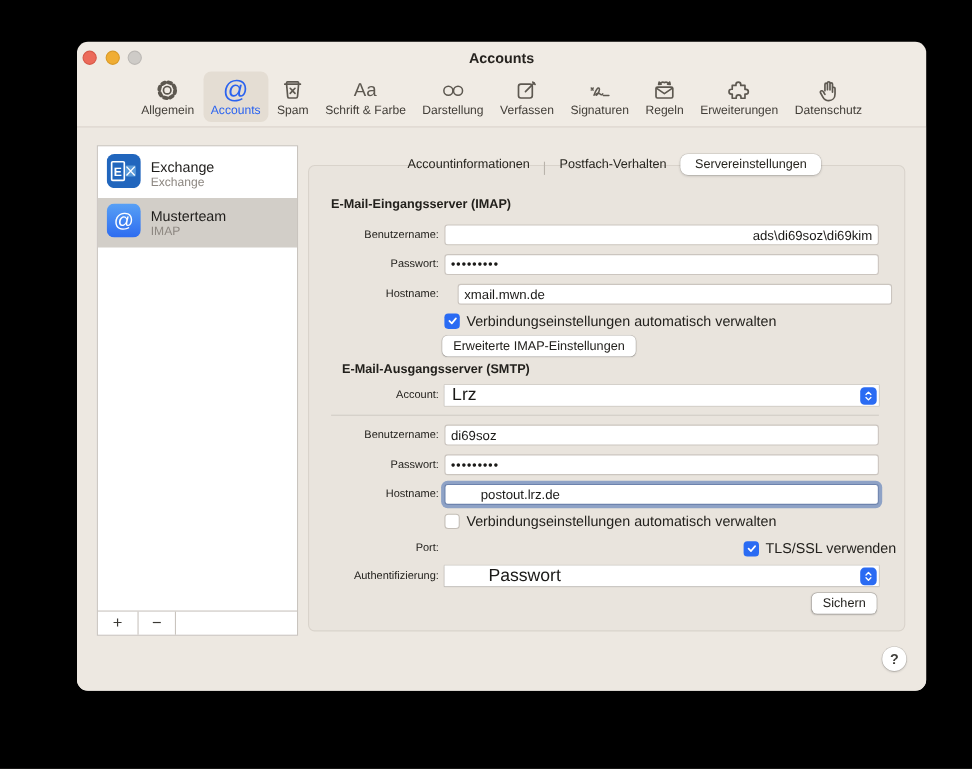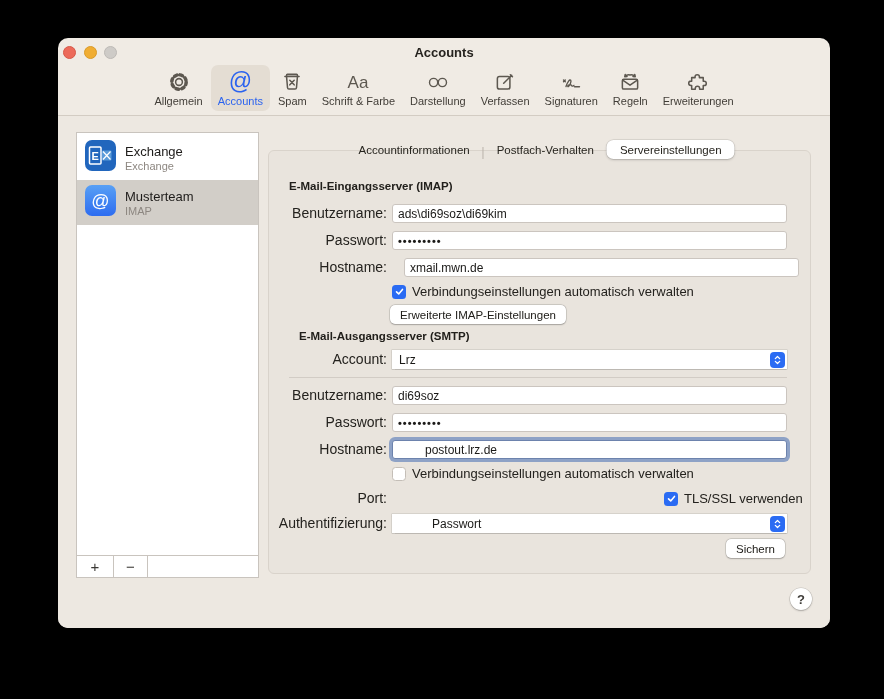--- a/index.html
+++ b/index.html
@@ -2,21 +2,21 @@
 <html><head>
 <meta charset="utf-8">
 <style>
   * { box-sizing: border-box; }
   html,body { margin:0; padding:0; }
   body {
     width:884px; height:699px; background:#000; position:relative; overflow:hidden;
     font-family:"Liberation Sans", sans-serif; -webkit-font-smoothing:antialiased;
   }
   .window {
-    position:absolute; left:58px; top:38px; width:772px; height:590px;
+    position:absolute; left:70px; top:38px; width:772px; height:590px;
     background:#f0ebe4; border-radius:10px; overflow:hidden;
     box-shadow:0 22px 60px rgba(0,0,0,0.65);
   }
   
   .titlebar { position:absolute; top:0; left:0; right:0; height:27px; }
   .traffic { position:absolute; top:8px; width:13px; height:13px; border-radius:50%; }
   .t-red { left:5px;  background:#ec6a5a; border:0.5px solid #d65848; }
   .t-yellow { left:25.5px; background:#f0ad33; border:0.5px solid #d99a28; }
   .t-gray { left:46px; background:#cecbc7; border:0.5px solid #bcb9b5; }
   .window-title { position:absolute; top:7px; left:0; right:0; text-align:center;
@@ -53,39 +53,39 @@
     background:#e9e4dd; border:1px solid #d9d3cb; border-radius:6px; }
   
   .tabs { position:absolute; left:482px; top:22px; transform:translateX(-50%);
     display:flex; align-items:flex-end; z-index:3; height:21px; }
   .tab { font-size:11.5px; color:#27251f; padding:3.5px 13px; border-radius:7px; white-space:nowrap; }
   .tab.selected { background:#fff;
     box-shadow:0 0 0 0.5px rgba(0,0,0,0.14), 0 1px 2.5px rgba(0,0,0,0.2); }
   .tab-sep { width:1px; height:12px; background:#b9b3ab; }
   
   .sec-h { position:absolute; left:20px; font-size:11.5px; font-weight:700; color:#22201c; }
-  .flabel { position:absolute; left:0; width:118px; text-align:right; font-size:14px;
+  .flabel { position:absolute; left:0; width:118px; text-align:right; font-size:10px;
     color:#24221e; line-height:19px; }
   .ffield { position:absolute; left:123px; width:395px; height:19px;
     border:1px solid #cbc5bf; border-radius:3px; background:#fff;
     font-size:12px; padding:0 5px; color:#1a1917; font-family:inherit; outline:none; }
   .ffield.pw { letter-spacing:1px; font-size:11px; font-weight:700; }
   .ffield.focused { border:1px solid #6d83ad; box-shadow:0 0 0 3px #8ea2c6;padding-left:32px; }
   .chk-row { position:absolute; display:flex; align-items:center; gap:6px;
     font-size:13px; color:#24221e; }
   .chk { width:14px; height:14px; border-radius:3.5px; flex:none;
     display:flex; align-items:center; justify-content:center; }
   .chk.checked { background:#2a6bf3; }
   .chk.unchecked { background:#fff; border:1px solid #c4beb7; }
   .btn { position:absolute; height:19px; background:#fff; border:none; border-radius:5px;
     box-shadow:0 0 0 0.5px rgba(0,0,0,0.18), 0 0.5px 1.5px rgba(0,0,0,0.22);
     font-size:11.5px; color:#22201c; font-family:inherit; padding:0 10px; }
   .dropdown { position:absolute; left:123px; width:395px; height:19px; background:#fff;
     border-radius:0; box-shadow:0 0 0 0.5px rgba(0,0,0,0.16), 0 0.5px 1px rgba(0,0,0,0.12);
-    display:flex; align-items:center; padding:0 20px 0 7px; font-size:12px; color:#1a1917; }
+    display:flex; align-items:center; padding:0 20px 0 7px; font-size:16px; color:#1a1917; }
   .stepper { position:absolute; right:2px; top:1.5px; width:15px; height:16px;
     background:#2a6bf3; border-radius:4px; display:flex; align-items:center; justify-content:center; }
   .div-line { position:absolute; left:20px; width:498px; height:1px; background:#d2ccc5; }
   .help { position:absolute; left:732px; top:472px; width:22px; height:22px; border-radius:50%;
     background:#fff; box-shadow:0 0 0 0.5px rgba(0,0,0,0.16), 0 1px 2px rgba(0,0,0,0.22);
     font-size:13px; font-weight:600; color:#3f3d39; display:flex; align-items:center; justify-content:center; }
 </style>
 </head>
 <body>
 
@@ -168,20 +168,28 @@
       </span>
       <span>Regeln</span>
     </div>
     <div class="tb-item">
       <span class="ticon">
         <svg width="24" height="24" viewBox="0 0 22 22">
             <path d="M8.3 6.3 a2 2 0 0 1 4 0 v0.7 h3.5 v3.3 h0.8 a2 2 0 0 1 0 4 h-0.8 v3.4 h-3.3 v-0.8 a2 2 0 0 0-4 0 v0.8 H5.2 v-3.5 h-0.7 a2 2 0 0 1 0-4 h0.7 V7 h3.1 z"></path>
           </svg>
       </span>
       <span>Erweiterungen</span>
+    </div>
+    <div class="tb-item">
+      <span class="ticon">
+        <svg width="24" height="24" viewBox="0 0 22 22">
+            <path d="M8.2 11.4 V6.2 a1.05 1.05 0 0 1 2.1 0 v4.4 M10.3 10.4 V5 a1.05 1.05 0 0 1 2.1 0 v5.4 M12.4 10.7 V5.9 a1.05 1.05 0 0 1 2.1 0 v6.2 M14.5 12.6 v-3 a1.05 1.05 0 0 1 2.1 0 v4.5 c0 3.3-2.2 5.6-5.2 5.6 c-2.3 0-3.8-1-4.9-3 l-2-3.6 c-0.5-0.9 0.3-1.9 1.3-1.6 c0.6 0.2 1 0.6 1.3 1.2 l1.1 1.8"></path>
+          </svg>
+      </span>
+      <span>Datenschutz</span>
     </div>
   </div>
   <div class="toolbar-divider"></div>
 
   <div class="content">
 
     <div class="sidebar">
       <div class="acct-row">
         <span>
           <svg width="31" height="31" viewBox="0 0 31 31">
@@ -227,21 +235,21 @@
       <div class="tab-sep"></div>
       <div class="tab">Postfach-Verhalten</div>
       <div class="tab selected">Servereinstellungen</div>
     </div>
 
     <div class="panel">
 
       <div class="sec-h" style="top:29px;">E-Mail-Eingangsserver (IMAP)</div>
 
       <div class="flabel" style="top:53px;">Benutzername:</div>
-      <input class="ffield" style="top: 53px;" value="ads\di69soz\di69kim">
+      <input class="ffield" style="top: 53px; text-align: right;" value="ads\di69soz\di69kim">
 
       <div class="flabel" style="top:80px;">Passwort:</div>
       <input class="ffield pw" style="top: 80px;" value="•••••••••">
 
       <div class="flabel" style="top:107px;">Hostname:</div>
       <input class="ffield" style="top: 107px; margin-left: 12px;" value="xmail.mwn.de">
 
       <div class="chk-row" style="left:123px; top:133px;">
         <span class="chk checked">
           <svg width="11" height="11" viewBox="0 0 14 14">

